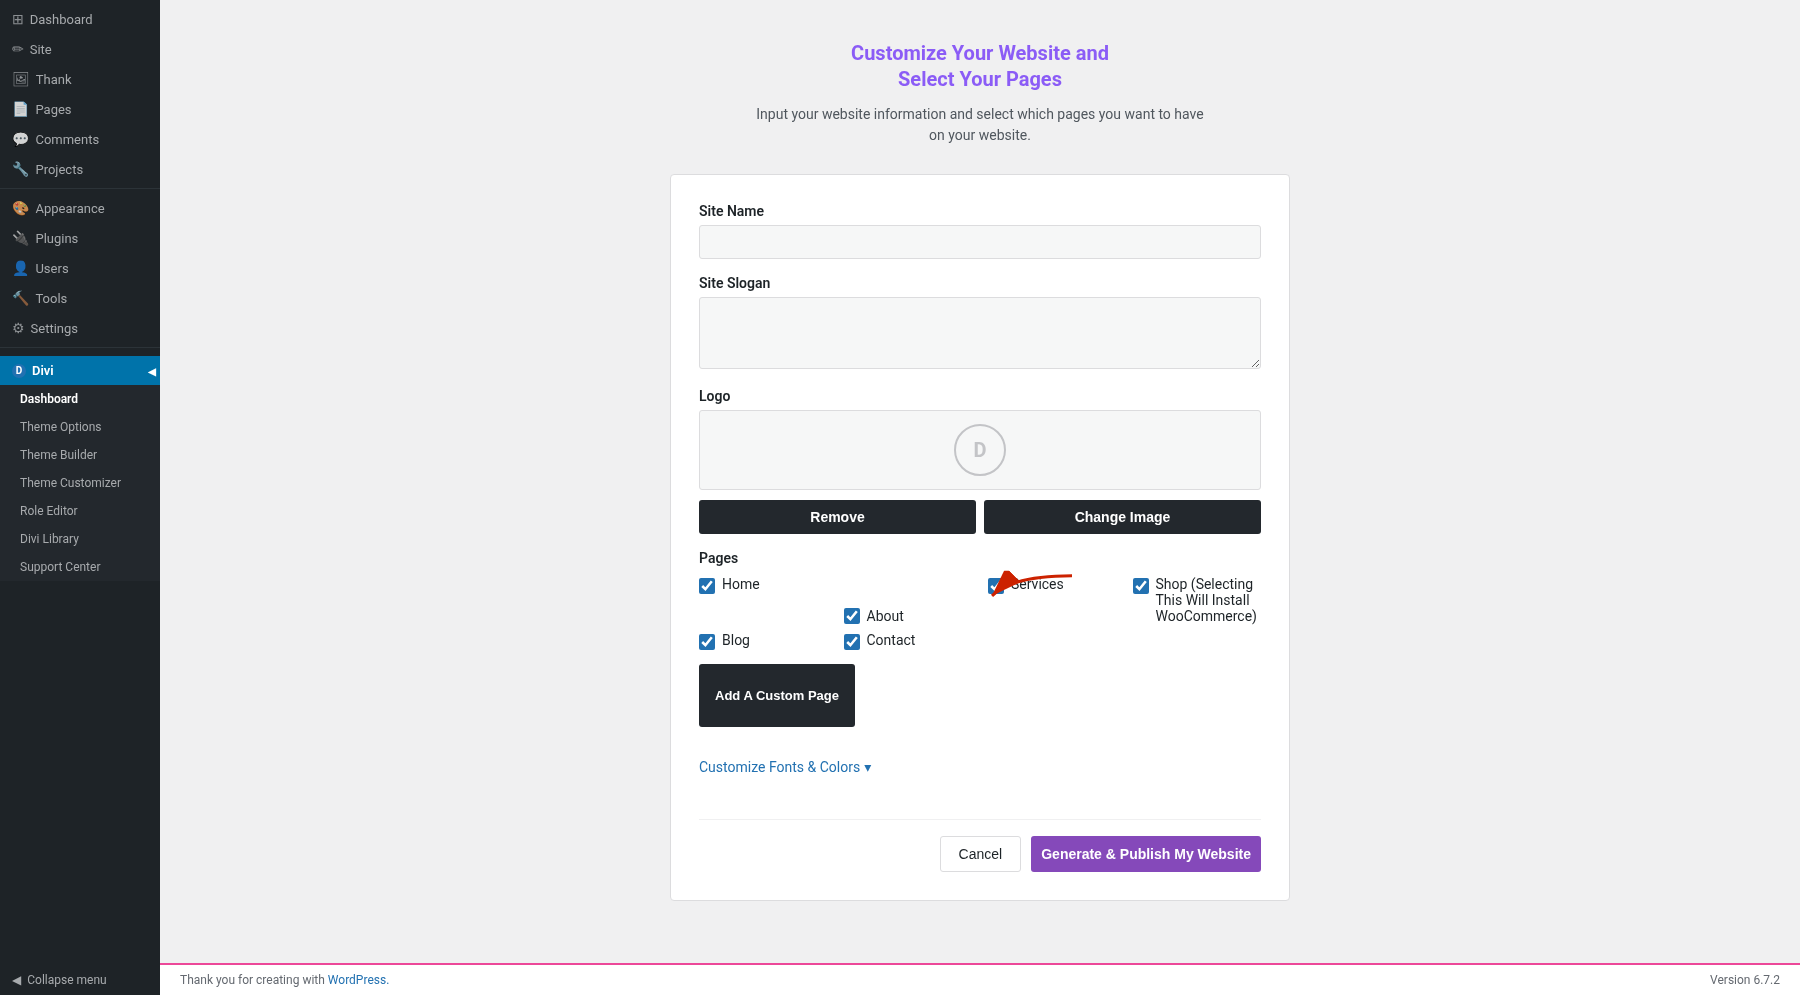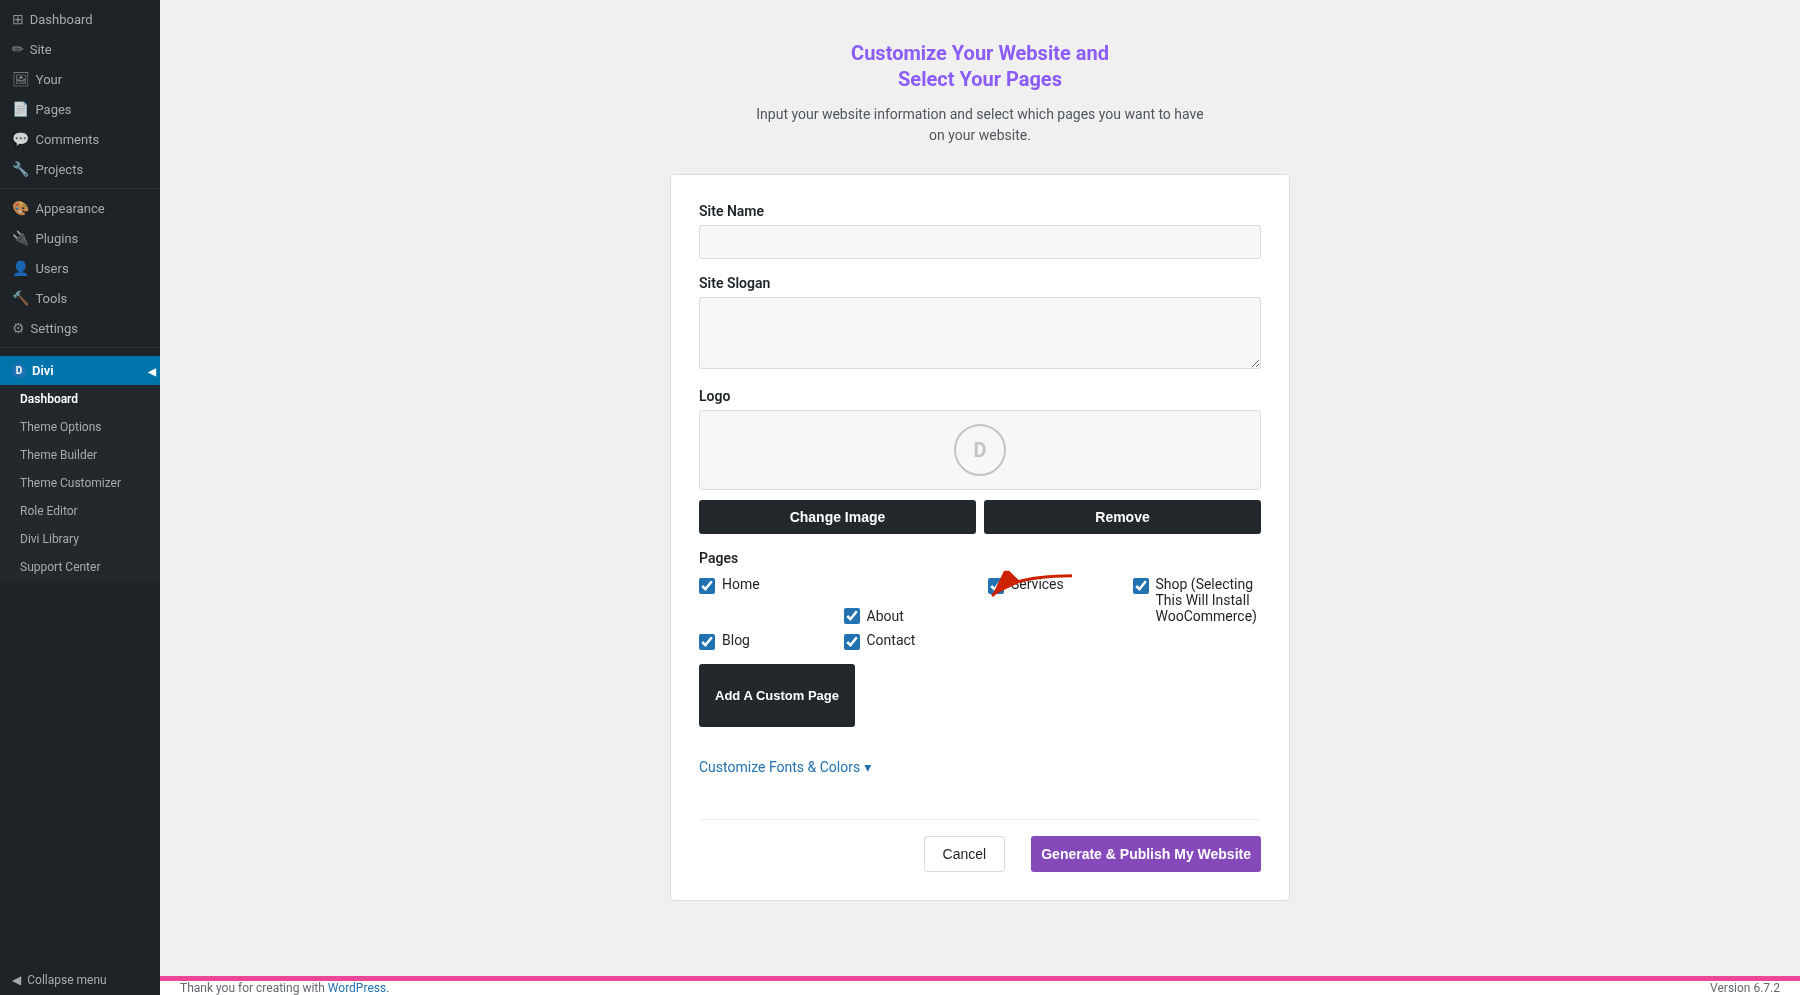--- a/index.html
+++ b/index.html
@@ -233,21 +233,21 @@
       align-items: center;
       gap: 4px;
       margin-bottom: 24px;
       text-decoration: none;
     }
 
     
     .card-footer {
       display: flex;
       justify-content: flex-end;
-      gap: 26px;
+      gap: 10px;
       margin-top: 8px;
       padding-top: 16px;
       border-top: 1px solid #f0f0f1;
     }
     .btn-cancel {
       background: #fff;
       color: #1d2327;
       border: 1px solid #dcdcde;
       padding: 9px 18px;
       font-size: 14px;
@@ -261,22 +261,22 @@
       padding: 9px 10px;
       font-size: 14px;
       font-weight: 600;
       border-radius: 3px;
       cursor: pointer;
     }
 
     
     .bottom-bar {
       background: #fff;
-      border-top: 5px solid #ec4899;
-      padding: 0 20px;
+      border-top: 2px solid #ec4899;
+      padding: 8px 20px;
       display: flex;
       justify-content: space-between;
       align-items: center;
       font-size: 12px;
       color: #646970;
     }
     .bottom-bar a { color: #2271b1; text-decoration: none; }
 
     .about-row { position: relative; }
     .red-arrow-container {
@@ -295,21 +295,21 @@
     <div class="sidebar-item">
       <span class="icon">⊞</span>
       <span>Dashboard</span>
     </div>
     <div class="sidebar-item">
       <span class="icon">✏</span>
       <span>Site</span>
     </div>
     <div class="sidebar-item">
       <span class="icon">🖼</span>
-      <span>Your</span>
+      <span>Thank</span>
     </div>
     <div class="sidebar-item">
       <span class="icon">📄</span>
       <span>Pages</span>
     </div>
     <div class="sidebar-item">
       <span class="icon">💬</span>
       <span>Comments</span>
     </div>
     <div class="sidebar-item">
@@ -401,24 +401,24 @@
 
       <div class="form-group">
         <label class="form-label">Logo</label>
         <div class="logo-area">
           <div class="logo-circle">
             <span>D</span>
           </div>
         </div>
         <div class="logo-buttons">
           <button class="btn-dark">
-            <span>Change Image</span>
+            <span>Remove</span>
           </button>
           <button class="btn-dark">
-            <span>Remove</span>
+            <span>Change Image</span>
           </button>
         </div>
       </div>
 
       <div class="form-group">
         <div class="pages-label">Pages</div>
         <div class="pages-grid">
 
           <div class="page-checkbox-item">
             <input type="checkbox" class="page-checkbox" checked="" style="">

